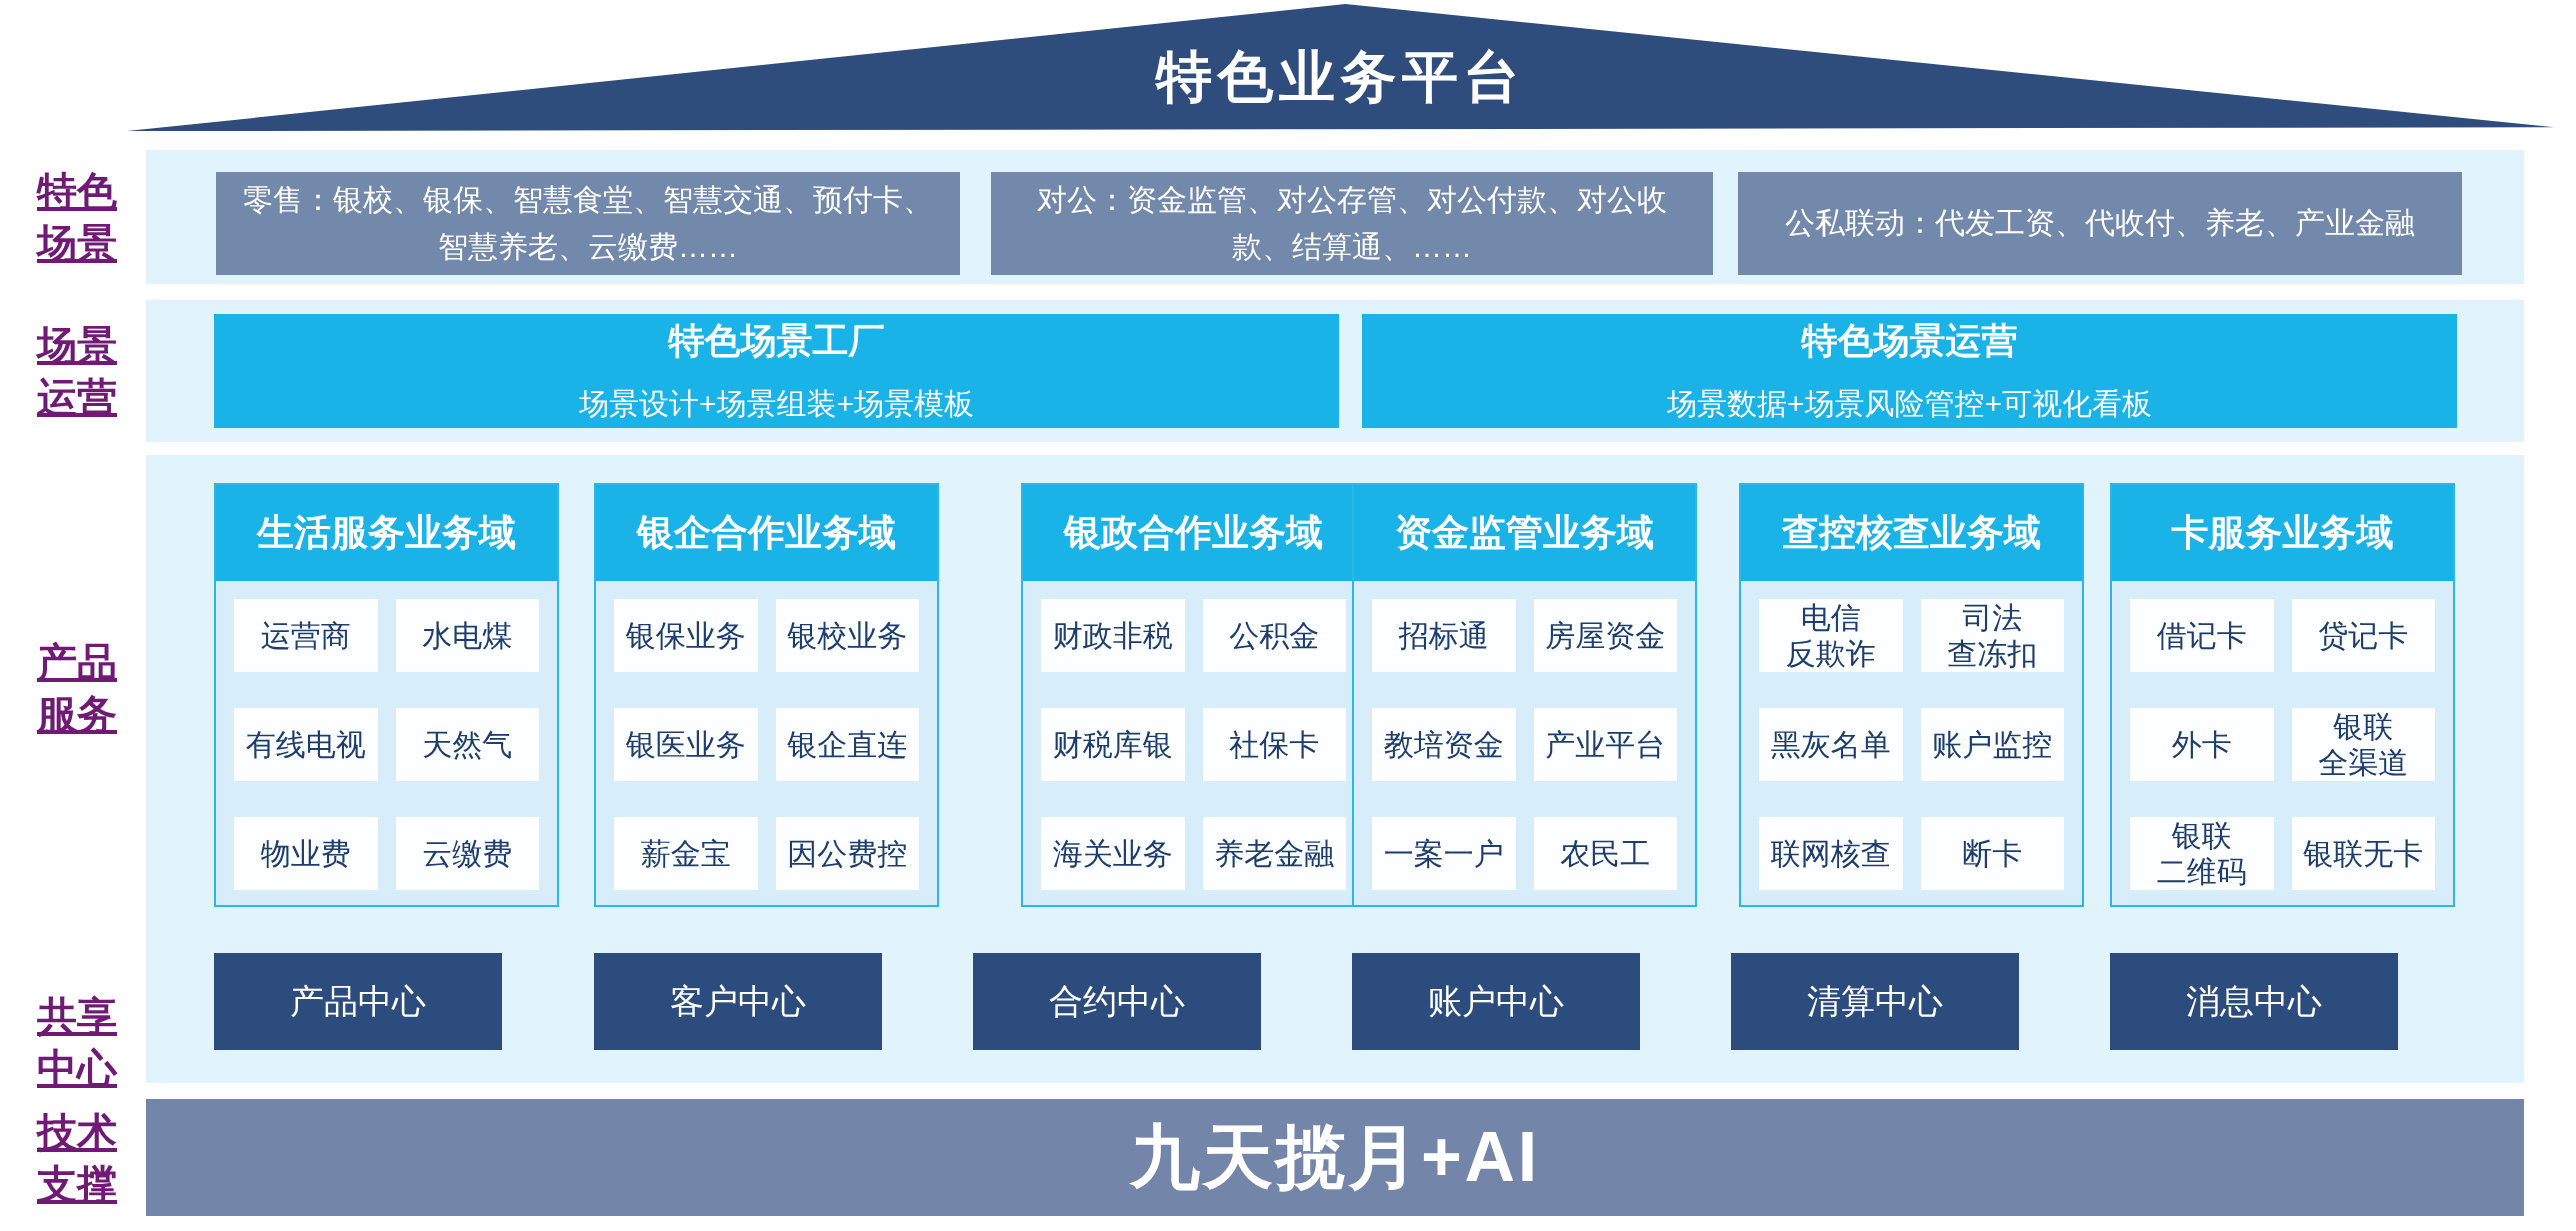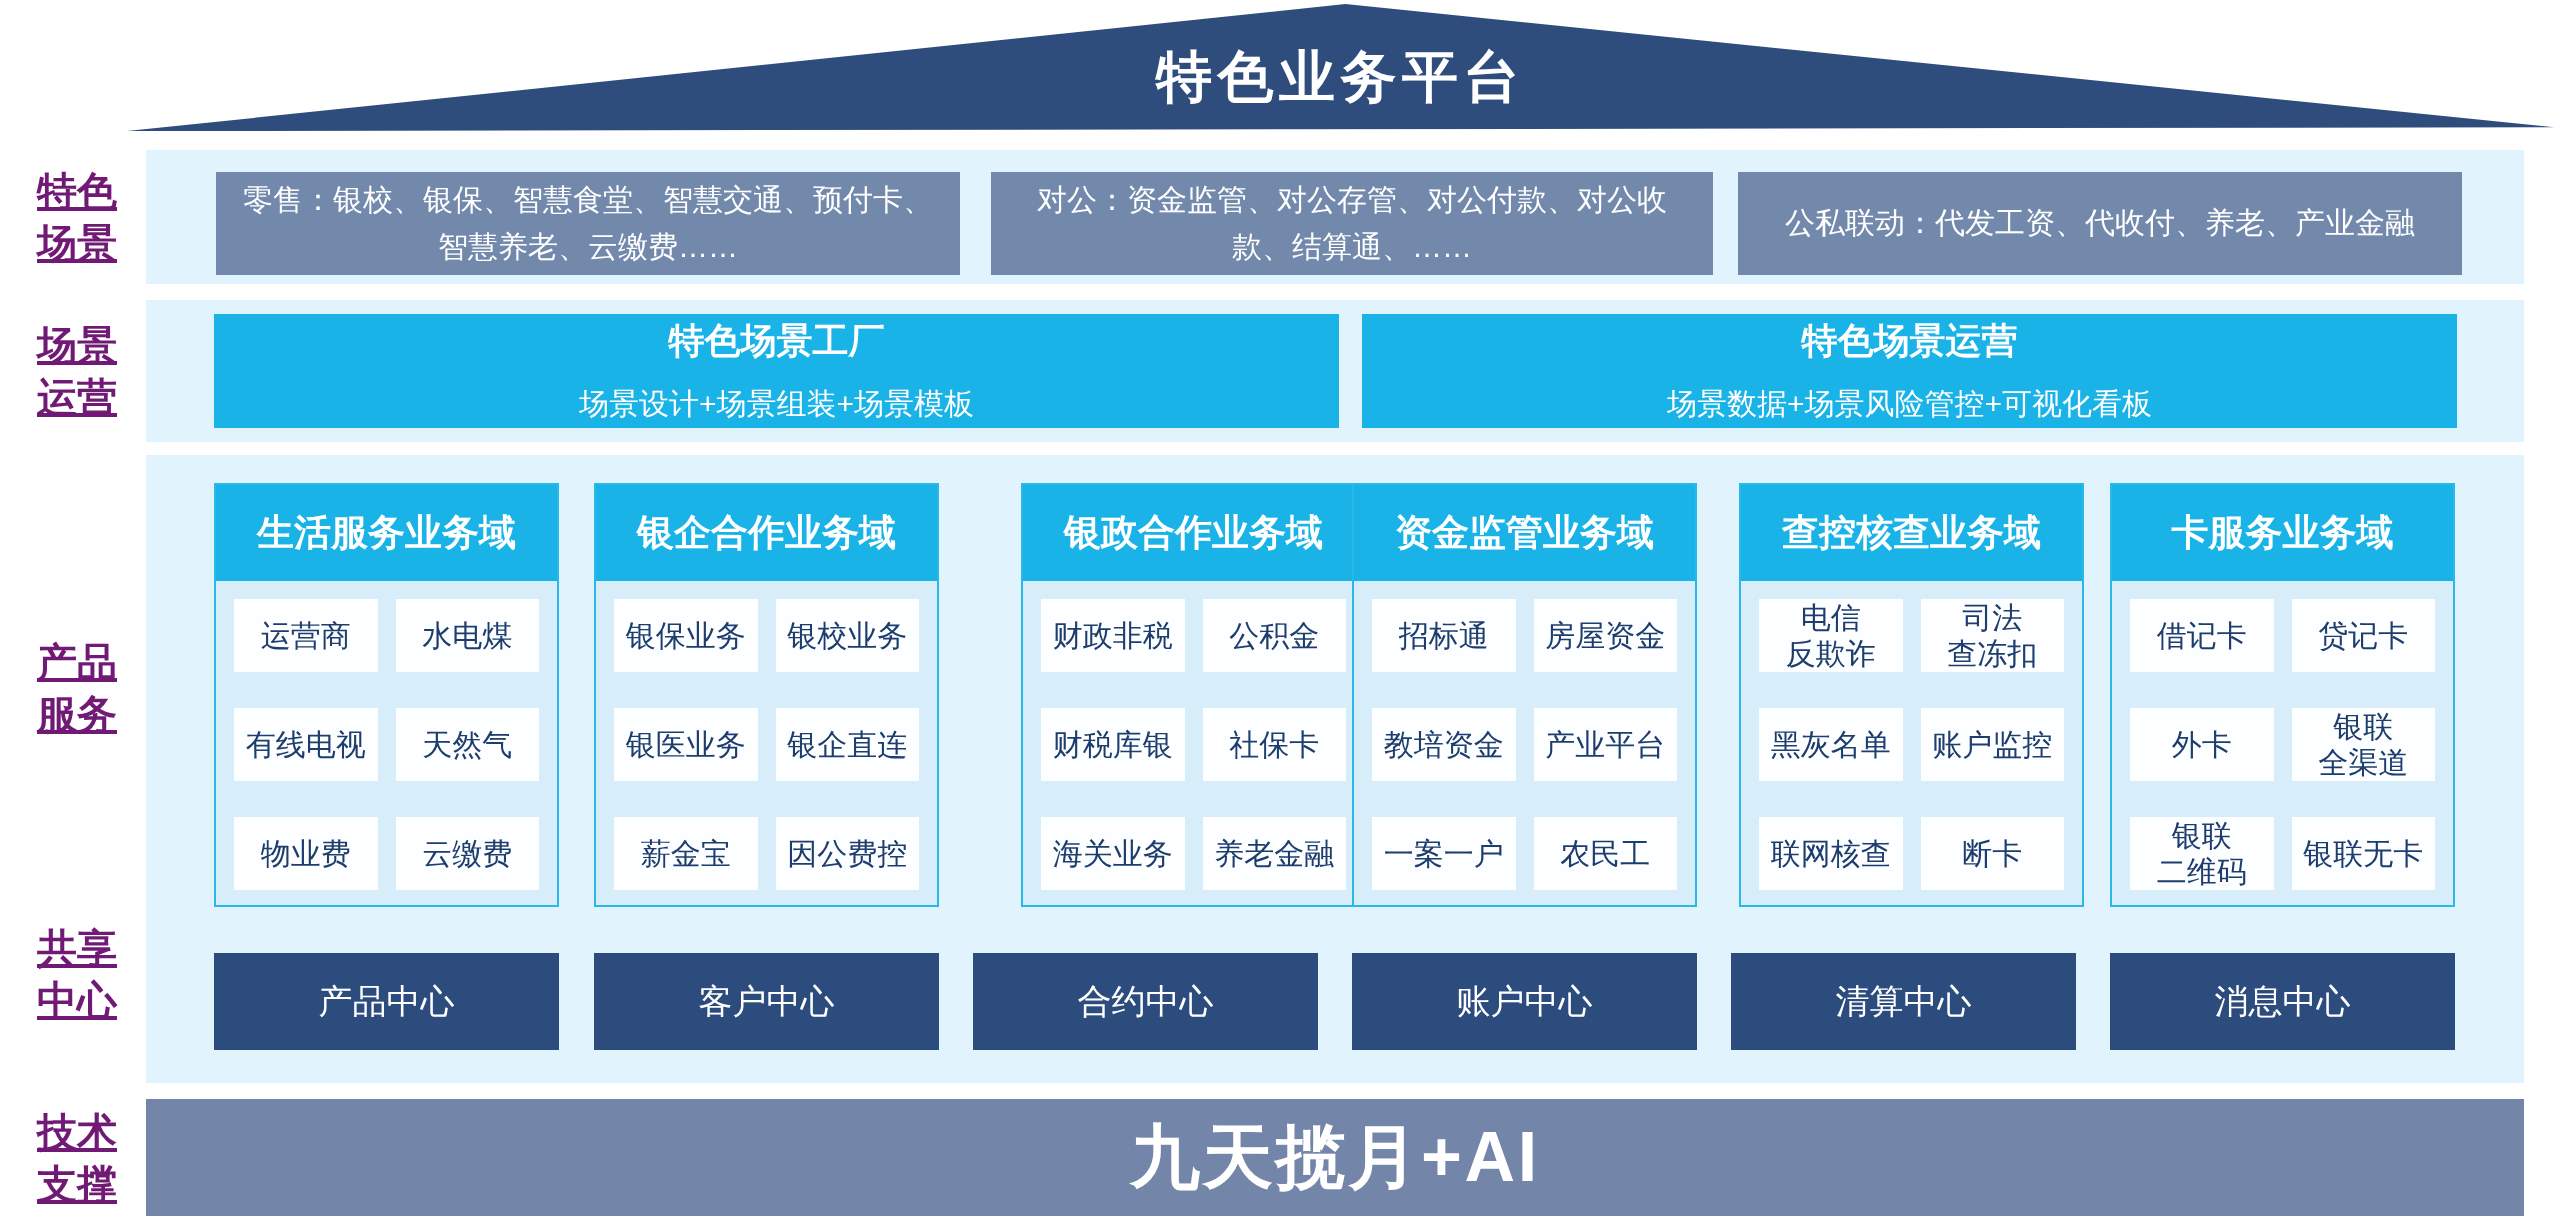--- a/index.html
+++ b/index.html
@@ -17,21 +17,21 @@
   .band2{top:300px;height:142px;}
   .band3{top:455px;height:466px;}
   .band4{top:921px;height:162px;}
 
   
   .side-label{position:absolute;left:0;width:154px;display:flex;align-items:center;justify-content:center;
         color:#701a75;font-size:40px;font-weight:bold;line-height:1.3;text-align:center;white-space:pre-line;text-decoration:underline;}
   .sl1{top:150px;height:134px;}
   .sl2{top:300px;height:142px;}
   .sl3{top:455px;height:466px;}
-  .sl4{top:893px;height:162px;text-align:right;}
+  .sl4{top:961px;height:162px;text-align:right;}
   .sl5{top:1099px;height:117px;}
 
   
   .scene-box{position:absolute;top:172px;height:103px;background:#7289ac;color:#ffffff;
         font-size:30px;line-height:1.55;display:flex;align-items:center;justify-content:center;
         text-align:center;padding:0 23px;box-sizing:border-box;}
   .sb1{left:216px;width:744px;}
   .sb2{left:991px;width:722px;}
   .sb3{left:1738px;width:724px;}
 
@@ -49,21 +49,21 @@
         border:2.1px solid #2ab8ea;background:#d7edf9;}
   .d1{left:214px;} .d2{left:594px;} .d3{left:973px;margin-left:48px;} .d4{left:1352px;} .d5{left:1731px;margin-left:8px;} .d6{left:2110px;}
   .domain-header{height:96px;background:#19b3e8;color:#ffffff;font-size:37px;font-weight:bold;
         display:flex;align-items:center;justify-content:center;text-align:center;}
   .domain-body{display:grid;grid-template-columns:1fr 1fr;grid-auto-rows:73px;
         column-gap:18px;row-gap:36px;padding:18px 18px;}
   .cell{background:#fcfeff;color:#1d3d6e;font-size:30px;line-height:1.18;display:flex;
         align-items:center;justify-content:center;text-align:center;white-space:pre-line;}
 
   
-  .center-box{position:absolute;top:953px;height:97px;width:345px;background:#2c4c7e;color:#ffffff;
+  .center-box{position:absolute;top:953px;height:97px;width:288px;background:#2c4c7e;color:#ffffff;
         font-size:34px;display:flex;align-items:center;justify-content:center;text-align:center;}
   .c1{left:214px;} .c2{left:594px;} .c3{left:973px;} .c4{left:1352px;} .c5{left:1731px;} .c6{left:2110px;}
 
   
   .techbar{position:absolute;left:146px;top:1099px;width:2378px;height:117px;background:#7385a9;
         color:#ffffff;display:flex;align-items:center;justify-content:center;}
   .techbar span{font-size:70px;font-weight:bold;letter-spacing:2.7px;}
 </style>
 </head>
 <body>

